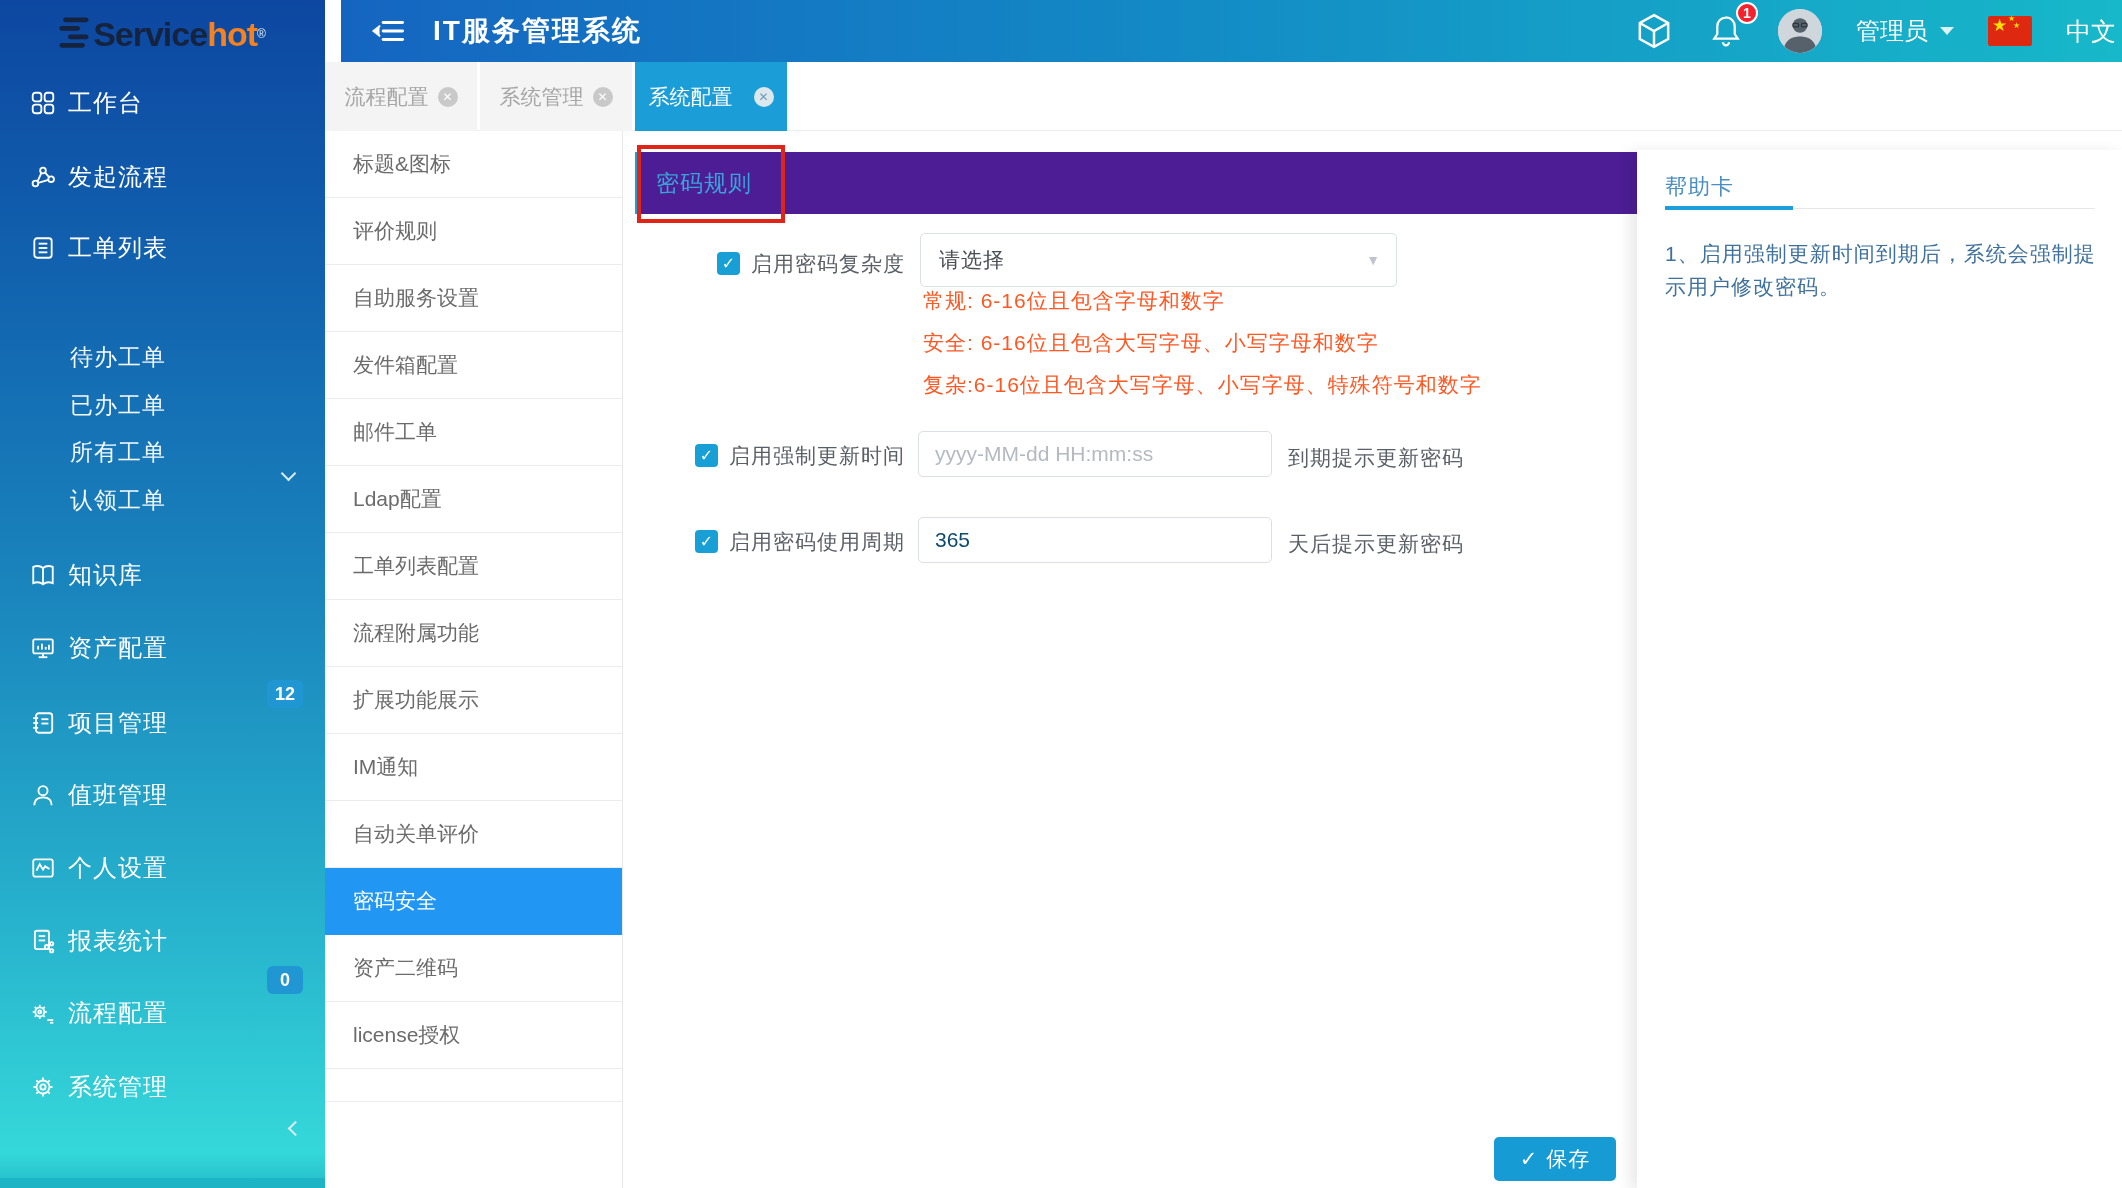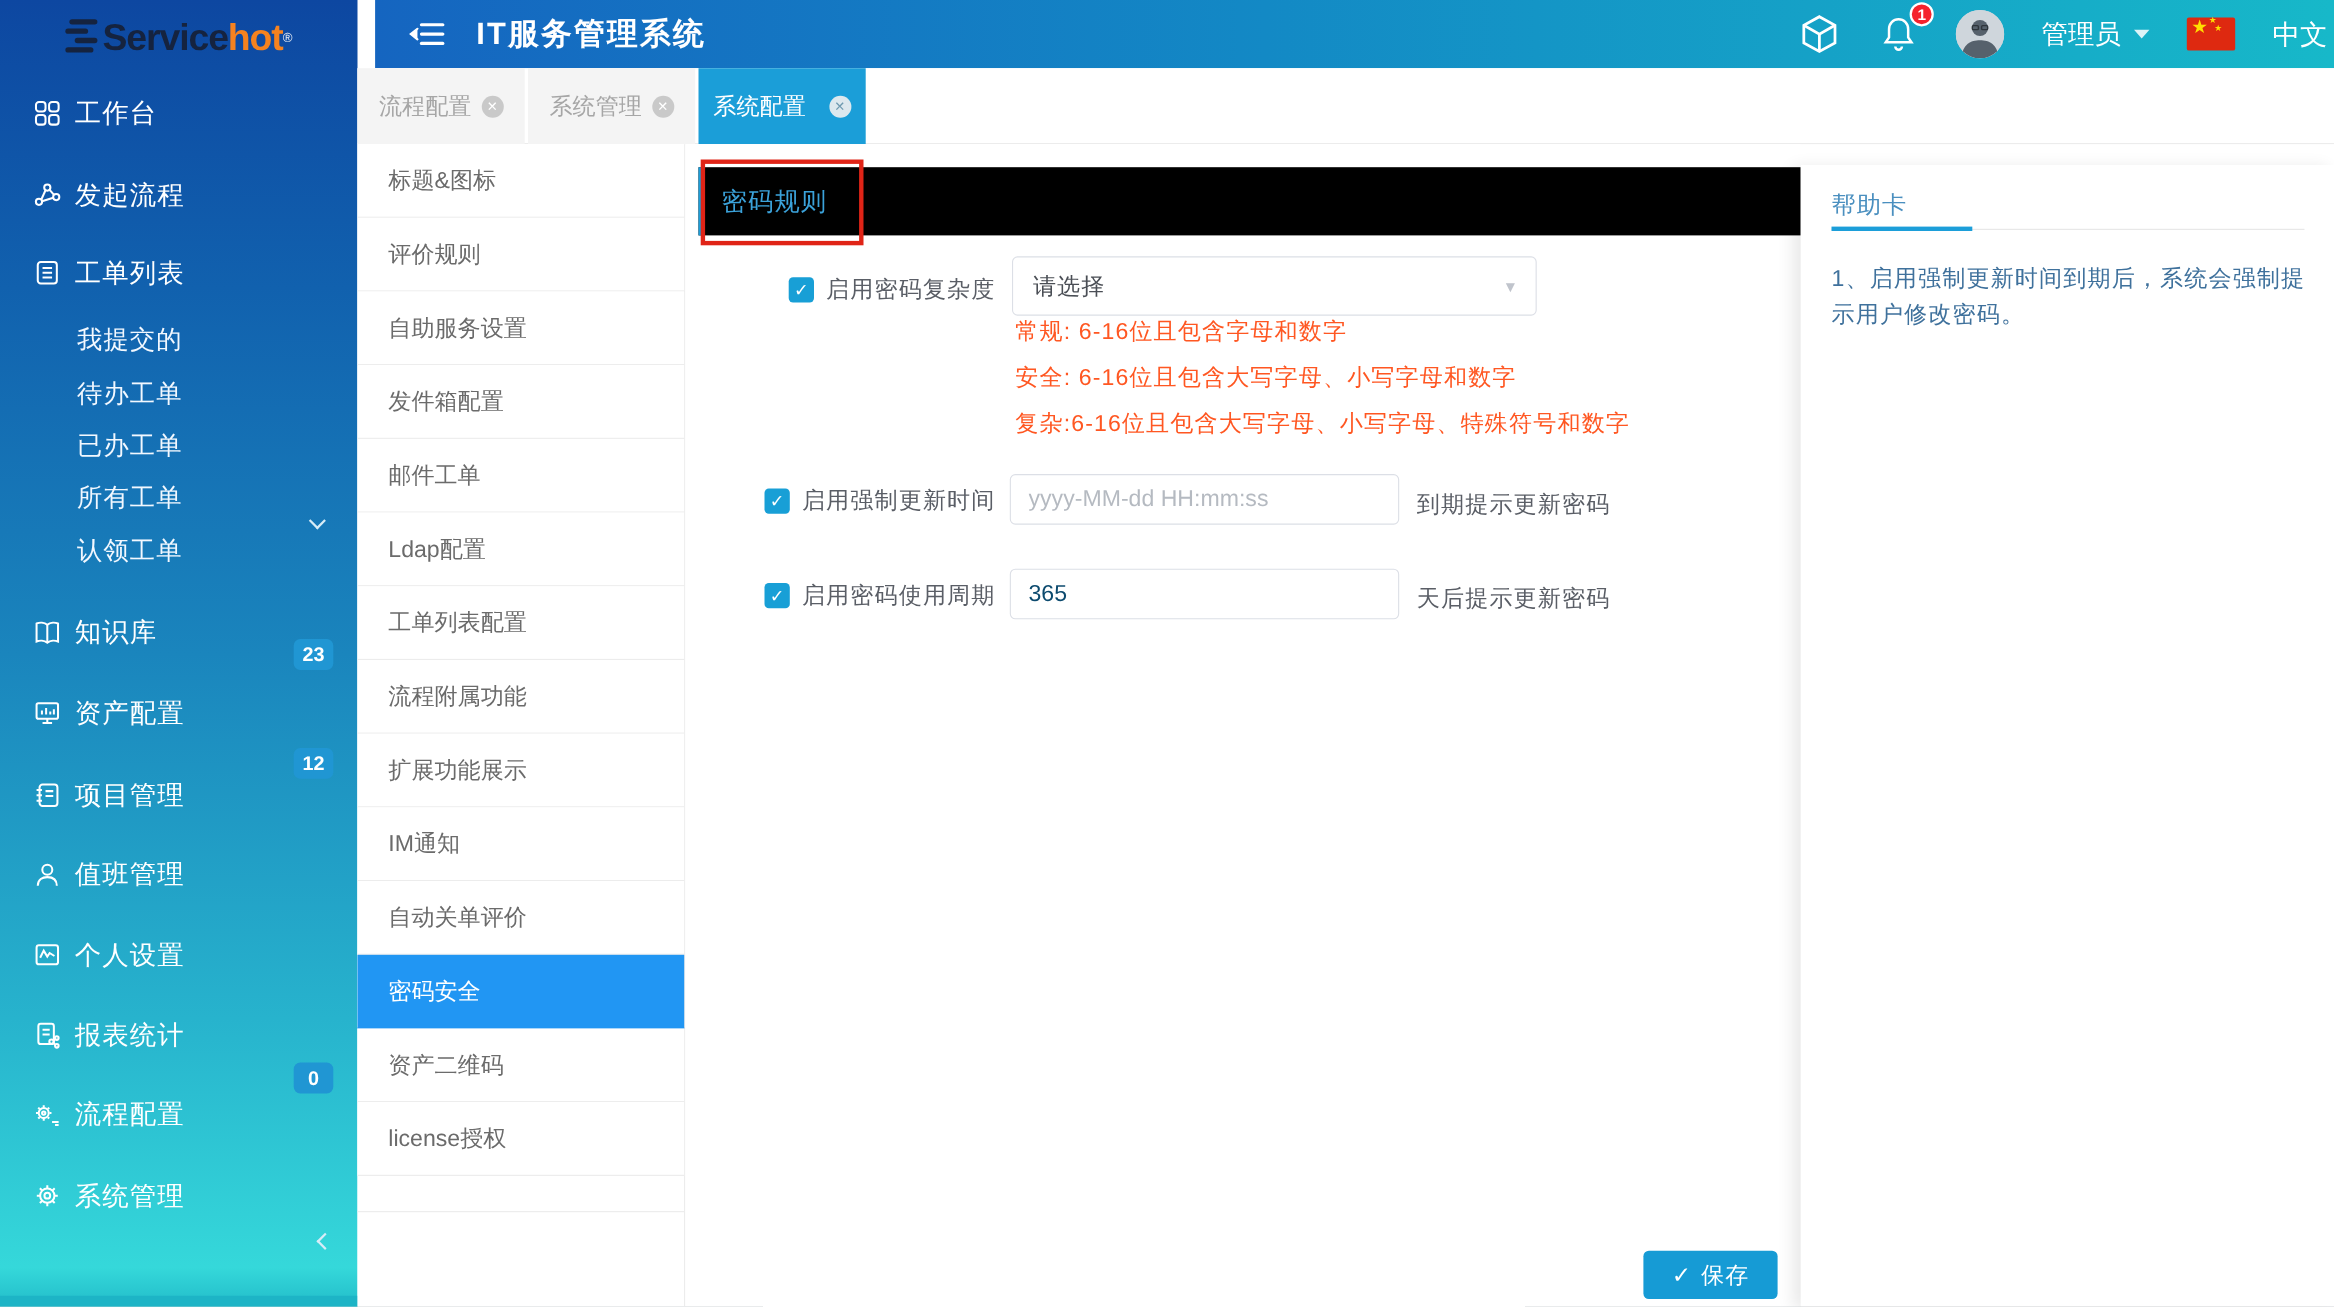--- a/index.html
+++ b/index.html
@@ -61,21 +61,21 @@
   
   .settings-menu { position:absolute; left:325px; top:131px; width:298px; height:1057px; background:#fff;
     border-right:1px solid #e8e8e8; }
   .menu-item { height:67px; display:flex; align-items:center; padding-left:28px; font-size:21px; color:#6b6b6b;
     border-bottom:1px solid #ececec; cursor:pointer; background:#fff; }
   .menu-item.selected { background:#2196f3; color:#fff; border-bottom:1px solid #2196f3; }
   .menu-filler { height:33px; border-bottom:1px solid #ececec; }
 
   
   .main { position:absolute; left:623px; top:131px; width:1014px; height:1057px; background:#fff; }
-  .section-band { position:absolute; left:12px; top:21px; width:1002px; height:62px; background:#000000;
+  .section-band { position:absolute; left:12px; top:21px; width:1002px; height:62px; background:#4c1d95;
     border-left:5px solid #1c9ed9; display:flex; align-items:center; }
   .section-title { margin-left:16px; font-size:23px; color:#3ba2da; letter-spacing:1px; }
   .red-annotation { position:absolute; left:14px; top:14px; width:148px; height:78px;
     border:4px solid #e02417; pointer-events:none; }
   .checkbox { position:absolute; width:23px; height:23px; background:#189fd6; border-radius:4px;
     display:flex; align-items:center; justify-content:center; color:#fff; font-size:16px; font-weight:bold; cursor:pointer; }
   .form-label { position:absolute; font-size:21px; color:#5a5e66; height:23px; line-height:23px; letter-spacing:1px; }
   .select-box { position:absolute; left:297px; top:102px; width:477px; height:54px; border:1px solid #dcdfe6;
     border-radius:5px; background:#fff; display:flex; align-items:center; cursor:pointer; }
   .select-value { margin-left:18px; font-size:21px; color:#4a4e55; letter-spacing:1px; }
@@ -152,24 +152,20 @@
           <rect x="4" y="3" width="16" height="18" rx="2.5"></rect>
             <line x1="8" y1="8" x2="16" y2="8"></line>
           <line x1="8" y1="12" x2="16" y2="12"></line>
             <line x1="8" y1="16" x2="16" y2="16"></line>
           </svg>
       </span>
       <span class="slabel">工单列表</span>
       <span class="chev chev-down" style="top:242px"></span>
     </div>
 
-    <div class="side-sub" style="top:288px">
-      <span class="sublabel">我提交的</span>
-      <span class="badge" style="top:293px">23</span>
-    </div>
     <div class="side-sub" style="top:337px">
       <span class="sublabel">待办工单</span>
       <span class="badge" style="top:343px">12</span>
     </div>
     <div class="side-sub" style="top:385px">
       <span class="sublabel">已办工单</span>
     </div>
     <div class="side-sub" style="top:432px">
       <span class="sublabel">所有工单</span>
     </div>

